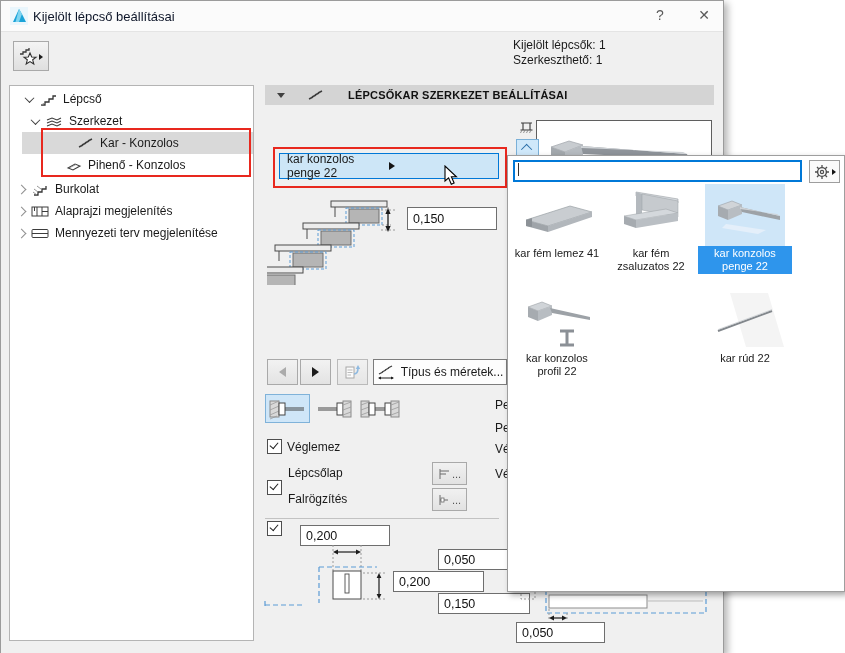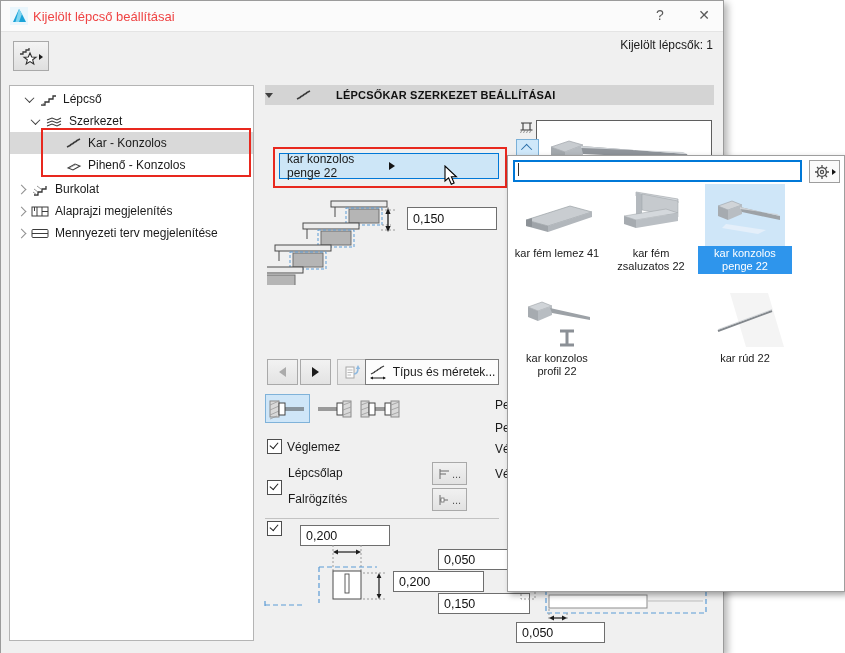--- a/index.html
+++ b/index.html
@@ -4,36 +4,36 @@
 <style>
   html,body{margin:0;padding:0;}
   body{width:845px;height:653px;position:relative;background:#ffffff;
        font-family:"Liberation Sans","DejaVu Sans",sans-serif;font-size:12px;color:#1a1a1a;
        overflow:hidden;-webkit-font-smoothing:antialiased;}
   .abs{position:absolute;}
   
   .dialog{left:0;top:0;width:722px;height:653px;background:#f0f0f0;
           border:1px solid #9b9b9b;border-bottom:none;box-shadow:4px 3px 7px rgba(0,0,0,.28);}
   .titlebar{left:0;top:0;width:722px;height:30px;background:#fbfbfb;border-bottom:1px solid #e4e4e4;}
-  .title-text{left:32px;top:8px;font-size:13px;color:#ef4444;}
+  .title-text{left:32px;top:8px;font-size:13px;color:#0f172a;}
   .cap-btn{width:34px;height:29px;text-align:center;line-height:29px;font-size:14px;color:#5a5a5a;cursor:default;}
   
   .fav-btn{left:12px;top:40px;width:34px;height:28px;background:linear-gradient(#f4f4f4,#dfdfdf);
            border:1px solid #a9a9a9;display:flex;align-items:center;justify-content:center;}
-  .counts{right:132px;top:37px;width:200px;text-align:right;line-height:15px;font-size:12px;color:#1a1a1a;}
+  .counts{right:132px;top:37px;width:200px;text-align:left;line-height:15px;font-size:12px;color:#1a1a1a;}
   
   .tree{left:8px;top:84px;width:243px;height:554px;background:#fff;border:1px solid #b4b4b4;overflow:hidden;}
   .trow{position:absolute;left:0;width:241px;height:22px;display:flex;align-items:center;gap:6px;font-size:12px;}
-  .trow.sel{background:#d9d9d9;}
+  .trow.sel{background:#d9d9d9;margin-left:12px;}
   .chev{width:6px;height:6px;border-right:1.6px solid #3f3f3f;border-bottom:1.6px solid #3f3f3f;flex:0 0 auto;}
   .chev.open{transform:rotate(45deg) translate(-1px,-1px);}
   .chev.closed{transform:rotate(-45deg);border-color:#8f8f8f;}
   .ticon{flex:0 0 auto;display:flex;}
   
-  .sechead{width:449px;height:20px;background:#d4d4d4;display:flex;align-items:center;gap:23px;padding:0 0 0 0;box-sizing:border-box;}
+  .sechead{width:449px;height:20px;background:#d4d4d4;display:flex;align-items:center;gap:23px;padding:0 0 0 12px;box-sizing:border-box;}
   .sechead b{font-size:11px;letter-spacing:.2px;color:#111;}
   .tri-down{width:0;height:0;border-left:4px solid transparent;border-right:4px solid transparent;border-top:5px solid #404040;}
   .tri-r{width:0;height:0;border-top:4px solid transparent;border-bottom:4px solid transparent;border-left:6px solid #141414;}
   
   .field{background:#fff;border:1px solid #6e6e6e;font-family:inherit;font-size:12.5px;padding:0 0 0 5px;box-sizing:border-box;color:#111;}
   .dropdown{left:278px;top:152px;width:220px;height:26px;background:#cde6f7;border:1px solid #0078d7;
             display:flex;align-items:center;box-sizing:border-box;padding:0 7px;gap:6px;}
   .dropdown span{flex:1;font-size:12px;}
   .redbox{border:2px solid #e8281e;background:transparent;z-index:6;pointer-events:none;}
   .toolbtn{background:linear-gradient(#f2f2f2,#e3e3e3);border:1px solid #a9a9a9;display:flex;align-items:center;justify-content:center;box-sizing:border-box;}
@@ -87,20 +87,21 @@
 
   <div class="abs fav-btn">
     <svg width="26" height="20" viewBox="0 0 26 20">
       <path d="M2,8 h3 v-2 h3 v-2 h3 v-2" stroke="#3a3a3a" fill="none" stroke-width="1.3"></path>
       <polygon points="12,7 13.7,11 18,11.2 14.7,13.8 15.8,18 12,15.6 8.2,18 9.3,13.8 6,11.2 10.3,11" fill="#ffffff" stroke="#2f2f2f" stroke-width="1.1"></polygon>
       <polygon points="21,8 25,11 21,14" fill="#1c1c1c"></polygon>
     </svg>
   </div>
   <div class="abs counts" style="left:512px;top:37px">
     <div>Kijelölt lépcsők: 1</div>
+    <div>Szerkeszthető: 1</div>
   </div>
 
   <div class="abs tree">
     <div class="trow" style="top:2px;padding-left:16px">
       <span class="chev open"></span>
       <span class="ticon">
         <svg width="18" height="13" viewBox="0 0 18 13">
             <path d="M2,12 h4 v-3 h4 v-3 h4 v-3 h3" stroke="#353535" fill="none" stroke-width="1.3"></path>
             <path d="M2,12 l3,-1.5" stroke="#8a8a8a" stroke-width="1"></path>
           </svg>
@@ -242,21 +243,21 @@
     <span class="tri-r-b"></span>
   </div>
   <div class="abs toolbtn" style="left:336px;top:358px;width:31px;height:26px;opacity:.75">
     <svg width="17" height="16" viewBox="0 0 17 16">
       <rect x="2" y="3" width="8" height="11" fill="#fff" stroke="#909090"></rect>
       <path d="M3.5,6 h5 M3.5,8.5 h5 M3.5,11 h3.5" stroke="#a0a0a0" stroke-width=".9"></path>
       <path d="M10,10 Q14,10 14,4" stroke="#6fa8dc" fill="none" stroke-width="1.6"></path>
       <polygon points="14,1 11.8,5 16.2,5" fill="#6fa8dc"></polygon>
     </svg>
   </div>
-  <div class="abs toolbtn lit" style="left:364px;top:358px;width:134px;height:26px">
+  <div class="abs toolbtn lit" style="left:372px;top:358px;width:134px;height:26px">
     <svg width="18" height="15" viewBox="0 0 18 15">
       <path d="M2,9 l4,-2 M5,7 l4,-2 M8,5 l4,-2 M11,3 l4,-2" stroke="#3c3c3c" fill="none" stroke-width="1.3"></path>
       <line x1="2" y1="13" x2="16" y2="13" stroke="#1c1c1c"></line>
       <polygon points="1,13 4,11.4 4,14.6" fill="#1c1c1c"></polygon>
       <polygon points="17,13 14,11.4 14,14.6" fill="#1c1c1c"></polygon>
     </svg>
     <span>Típus és méretek...</span>
   </div>
 
   <div class="abs wallopt sel" style="left:264px;top:393px;width:45px;height:29px">

